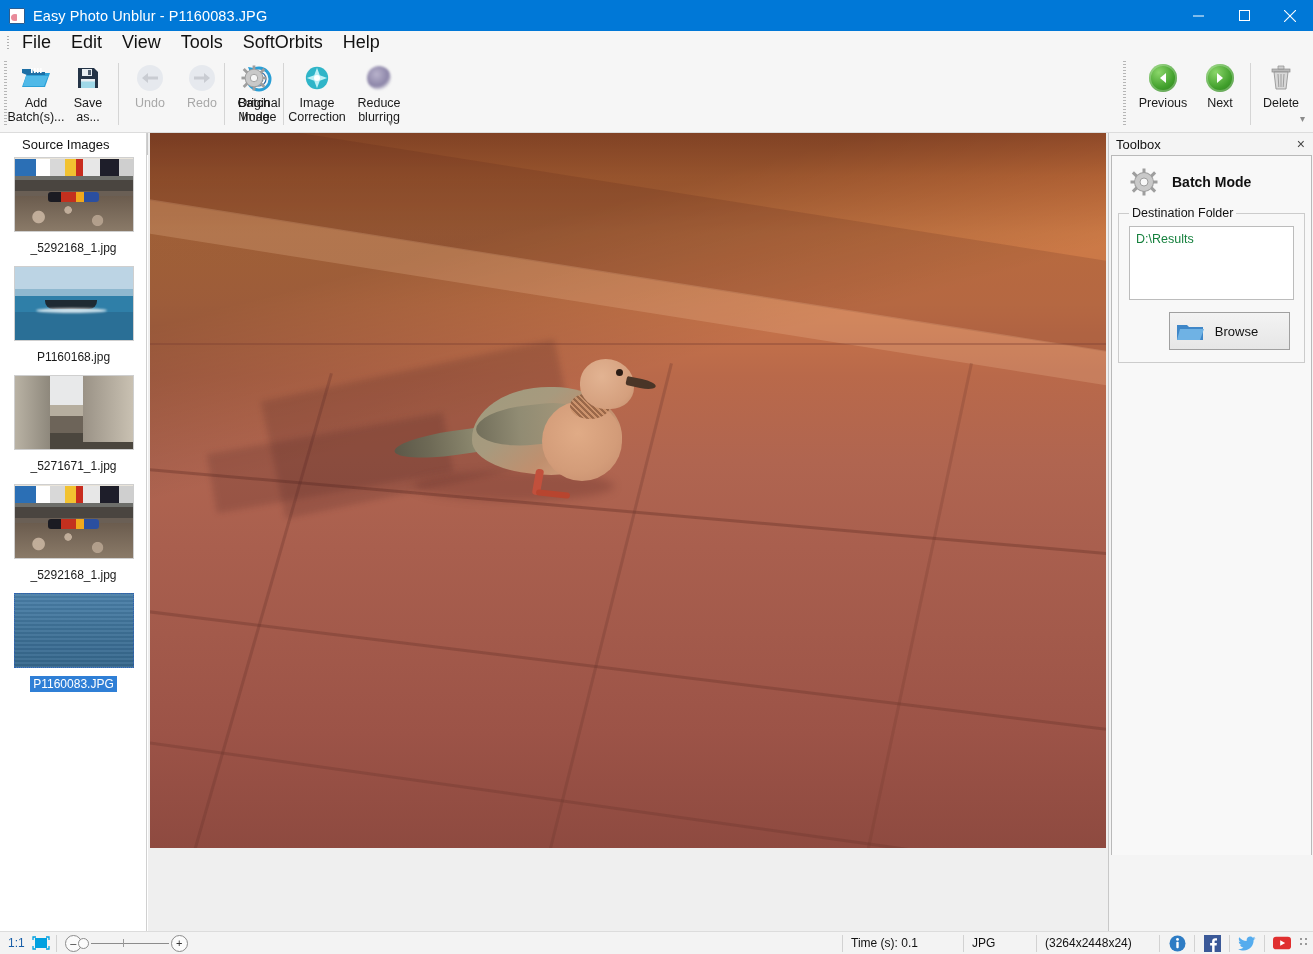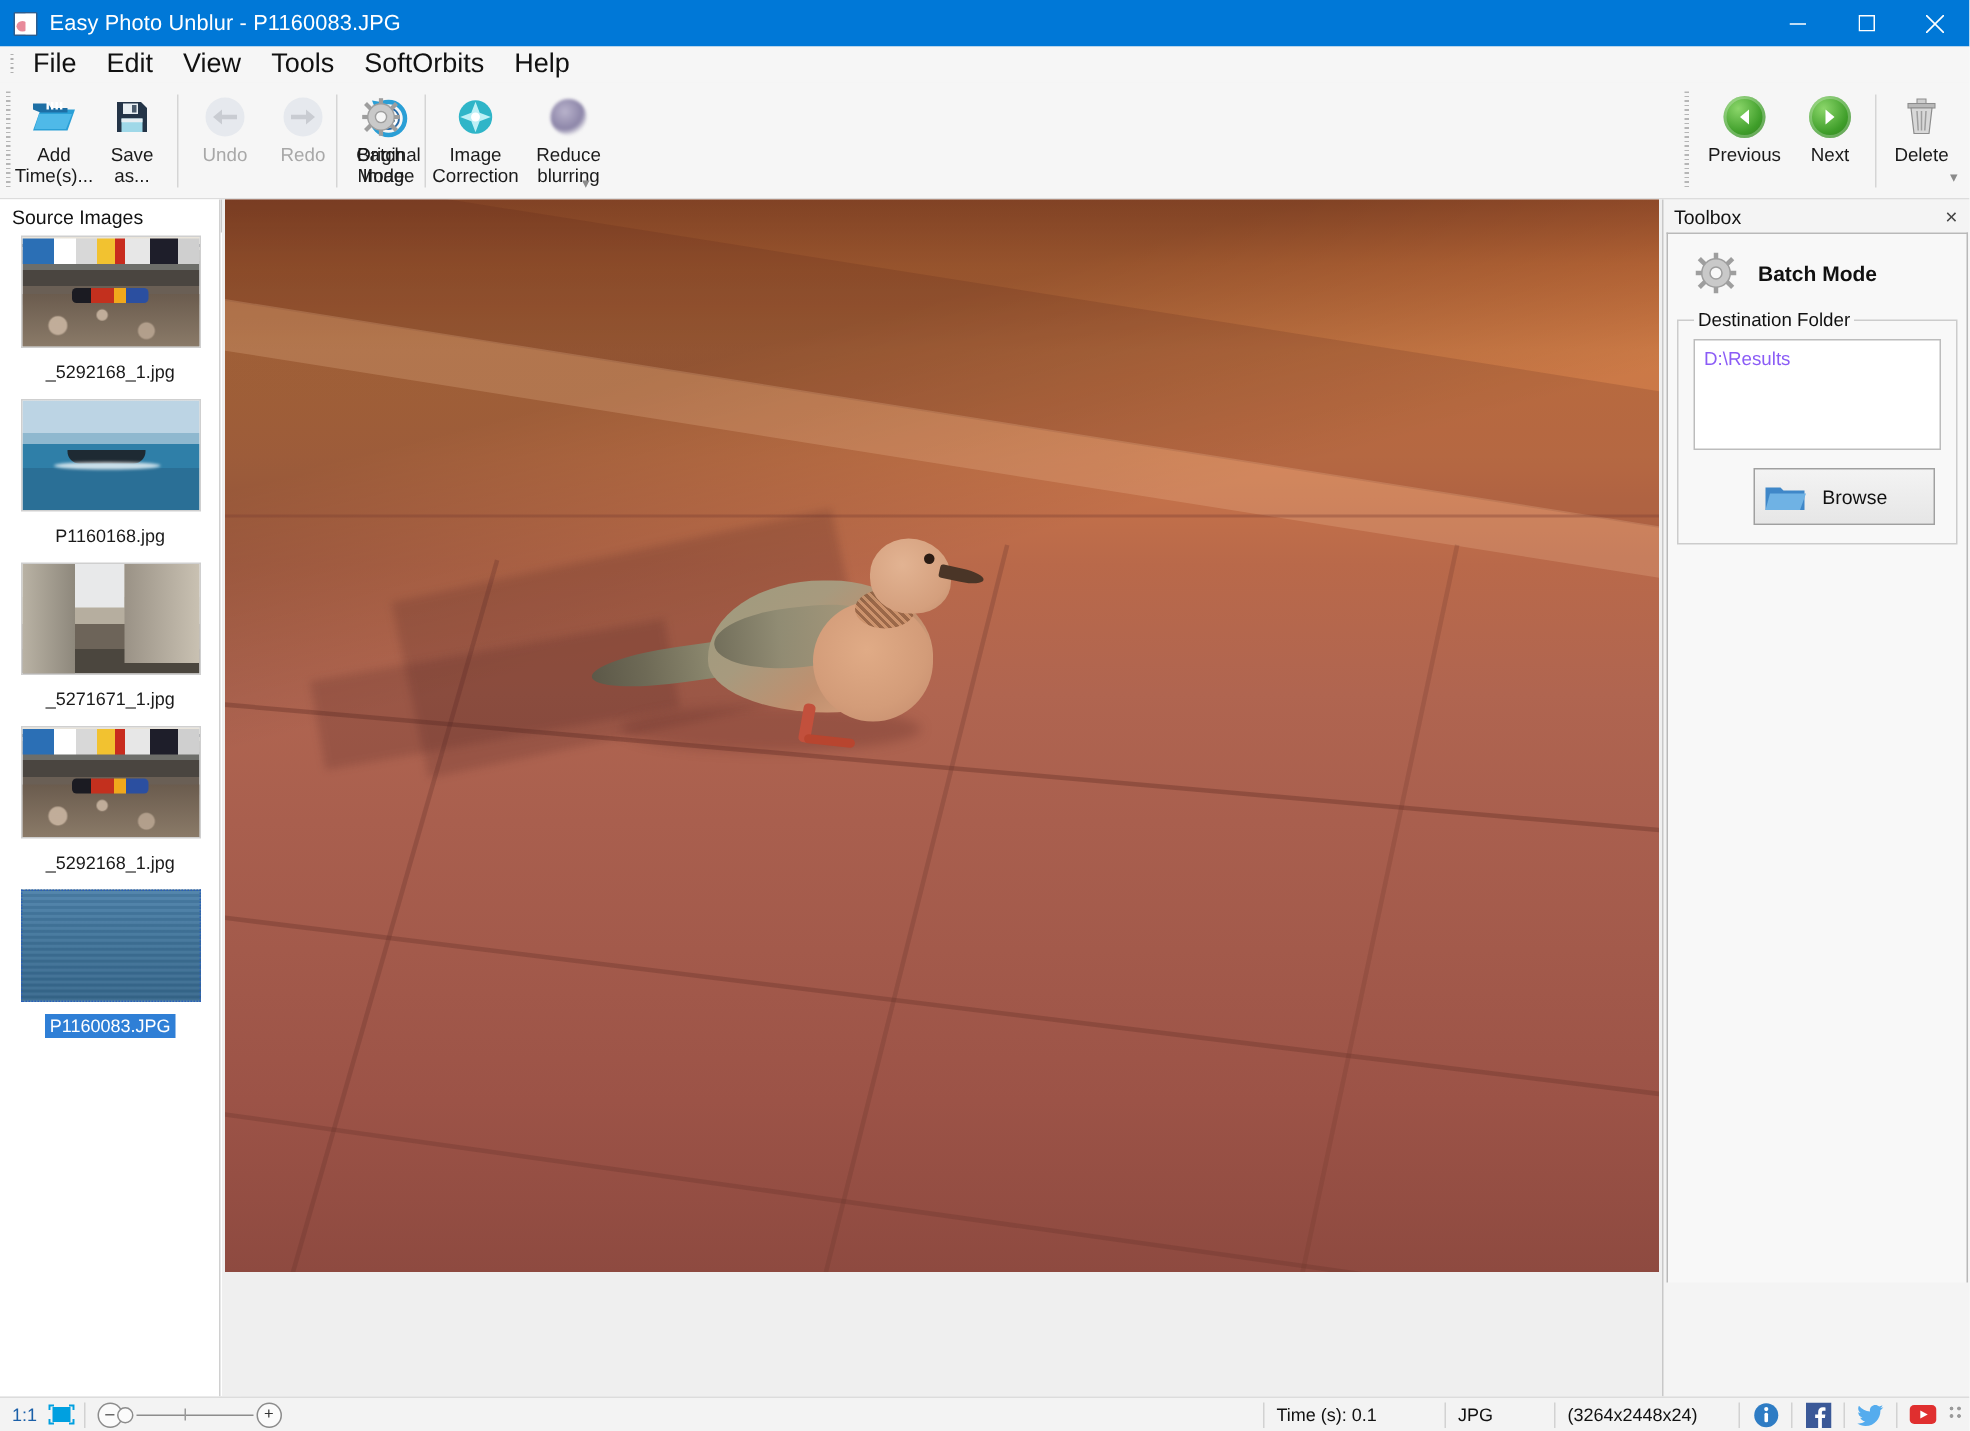--- a/index.html
+++ b/index.html
@@ -169,21 +169,21 @@
 
   
   .leftpanel {
     position: absolute; left: 0; top: 133px;
     width: 148px; height: 798px;
     background: #ffffff;
     border-right: 1px solid #c8c8c8;
   }
   .lp-header {
     height: 22px;
-    padding-left: 8px;
+    padding-left: 22px;
     display: flex; align-items: center;
     font-size: 13px; color: #111;
     background: #ffffff;
   }
   .lp-list {
     position: absolute; top: 22px; left: 0;
     width: 161px; height: 776px;
     overflow: hidden;
     background: #ffffff;
     text-align: right;
@@ -449,21 +449,21 @@
     padding: 6px 10px 12px 10px;
   }
   fieldset.group legend {
     font-size: 12.5px; color: #111; padding: 0 3px;
   }
   .dest-box {
     width: 100%; height: 74px;
     background: #ffffff;
     border: 1px solid #bcbcbc;
     font-size: 12.5px;
-    color: #8b5cf6;
+    color: #15803d;
     padding: 5px 6px;
   }
   .btn {
     background: linear-gradient(to bottom,#f3f3f3,#e6e6e6);
     border: 1px solid #a0a0a0;
     display: flex; align-items: center;
     height: 38px;
     cursor: default;
   }
   .btn .bico { width: 40px; display: flex; justify-content: center; }
@@ -586,21 +586,21 @@
             <g fill="#ffffff">
                 <rect x="10" y="2" width="1.6" height="5"></rect>
                 <rect x="13" y="2" width="1.6" height="5"></rect>
                 <rect x="16" y="2" width="1.6" height="5"></rect>
                 <rect x="19" y="2" width="1.6" height="5"></rect>
               </g>
             <path d="M5 10 L27 10 L23 20 L2 20 Z" fill="#4fb9e8"></path>
           </svg>
         </div>
         <div class="tb-lbl">Add
-Time(s)...</div>
+Batch(s)...</div>
       </div>
       <div class="tb-btn">
         <div class="tb-ico">
           <svg class="ico-floppy" viewBox="0 0 24 24">
             <path d="M2 2 H18 L22 6 V22 H2 Z" fill="#243447"></path>
             <rect x="6" y="3" width="10" height="7" fill="#e8eef2"></rect>
             <rect x="12" y="4" width="3" height="5" fill="#4a5a6b"></rect>
             <rect x="5" y="13" width="14" height="9" fill="#9fd8e8"></rect>
             <rect x="5" y="13" width="14" height="2.5" fill="#e8eef2"></rect>
           </svg>

